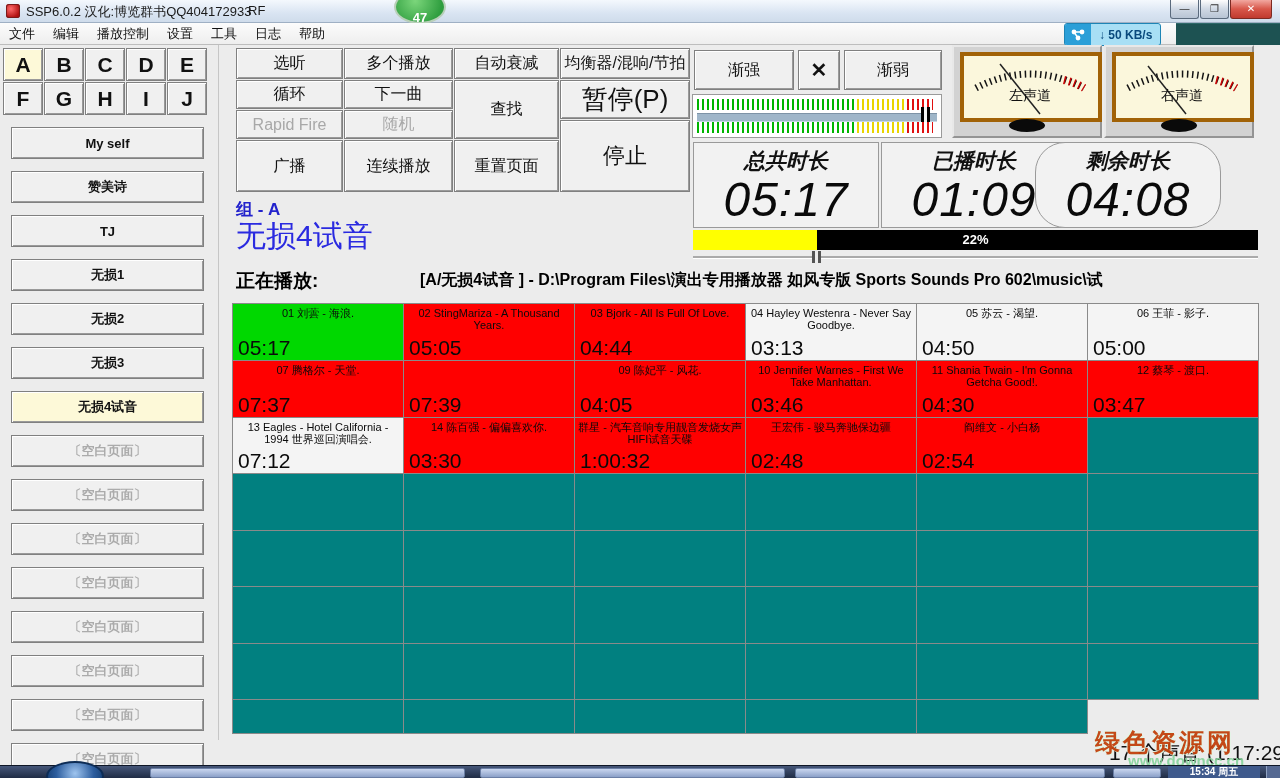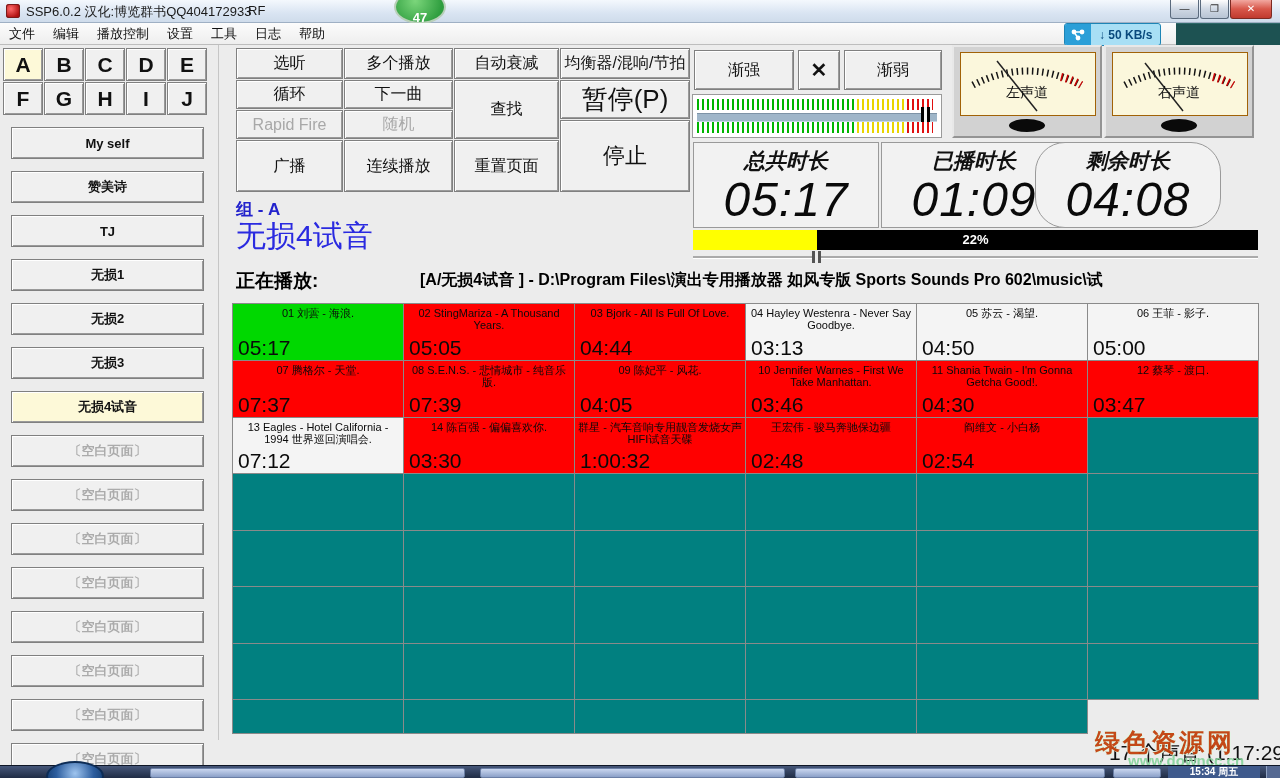--- a/index.html
+++ b/index.html
@@ -79,21 +79,21 @@
   .tickrow.top{top:4px;} .tickrow.bot{bottom:4px;}
   .voltrack{position:absolute;left:4px;top:18px;width:240px;height:7px;background:#9fb6c9;
     border-top:1px solid #7d93a6;border-bottom:1px solid #c8d8e4;}
   .volhandle{position:absolute;left:228px;top:12px;width:9px;height:20px;
     background:linear-gradient(90deg,#000 0 3px,#f4f4f4 3px 6px,#000 6px 9px);}
 
   
   .meter{position:absolute;top:45px;width:150px;height:93px;background:#d2d2d2;
     border:2px outset #e8e8e8;box-sizing:border-box;}
   .meter.left{left:952px;} .meter.right{left:1104px;}
-  .meter .scale{position:absolute;left:6px;top:5px;width:134px;height:62px;background:#fbf7dc;border:1px solid #a16207;}
+  .meter .scale{position:absolute;left:6px;top:5px;width:134px;height:62px;background:#fbf7dc;border:4px solid #a16207;}
   .meter .knob{position:absolute;left:55px;top:72px;width:36px;height:13px;background:#0a0a0a;border-radius:50%;}
 
   
   .timepanel{position:absolute;top:142px;width:186px;height:86px;background:#f2f2f2;border:1px solid #9a9a9a;
     box-sizing:border-box;text-align:center;font-style:italic;}
   .tp1{left:693px;} .tp2{left:881px;} .tp3{left:1035px;border-radius:30px;}
   .tp-label{font-size:21px;font-weight:bold;color:#111;margin-top:4px;}
   .tp-value{font-size:48px;color:#0a0a0a;letter-spacing:1px;line-height:50px;}
   .progress{position:absolute;left:693px;top:230px;width:565px;height:20px;background:#000;}
   .progress .fill{position:absolute;left:0;top:0;height:20px;background:#ffff00;}
@@ -313,21 +313,20 @@
       </div>
     <div class="cell" style="background-color: rgb(244, 244, 244);">
         <div class="t">06 王菲 - 影子.</div>
         <div class="d">05:00</div>
       </div>
     <div class="cell" style="background-color: rgb(255, 0, 0);">
         <div class="t">07 腾格尔 - 天堂.</div>
         <div class="d">07:37</div>
       </div>
     <div class="cell" style="background-color: rgb(255, 0, 0);">
-        <div class="t">08 S.E.N.S. - 悲情城市 - 纯音乐版.</div>
         <div class="d">07:39</div>
       </div>
     <div class="cell" style="background-color: rgb(255, 0, 0);">
         <div class="t">09 陈妃平 - 风花.</div>
         <div class="d">04:05</div>
       </div>
     <div class="cell" style="background-color: rgb(255, 0, 0);">
         <div class="t">10 Jennifer Warnes - First We Take Manhattan.</div>
         <div class="d">03:46</div>
       </div>

